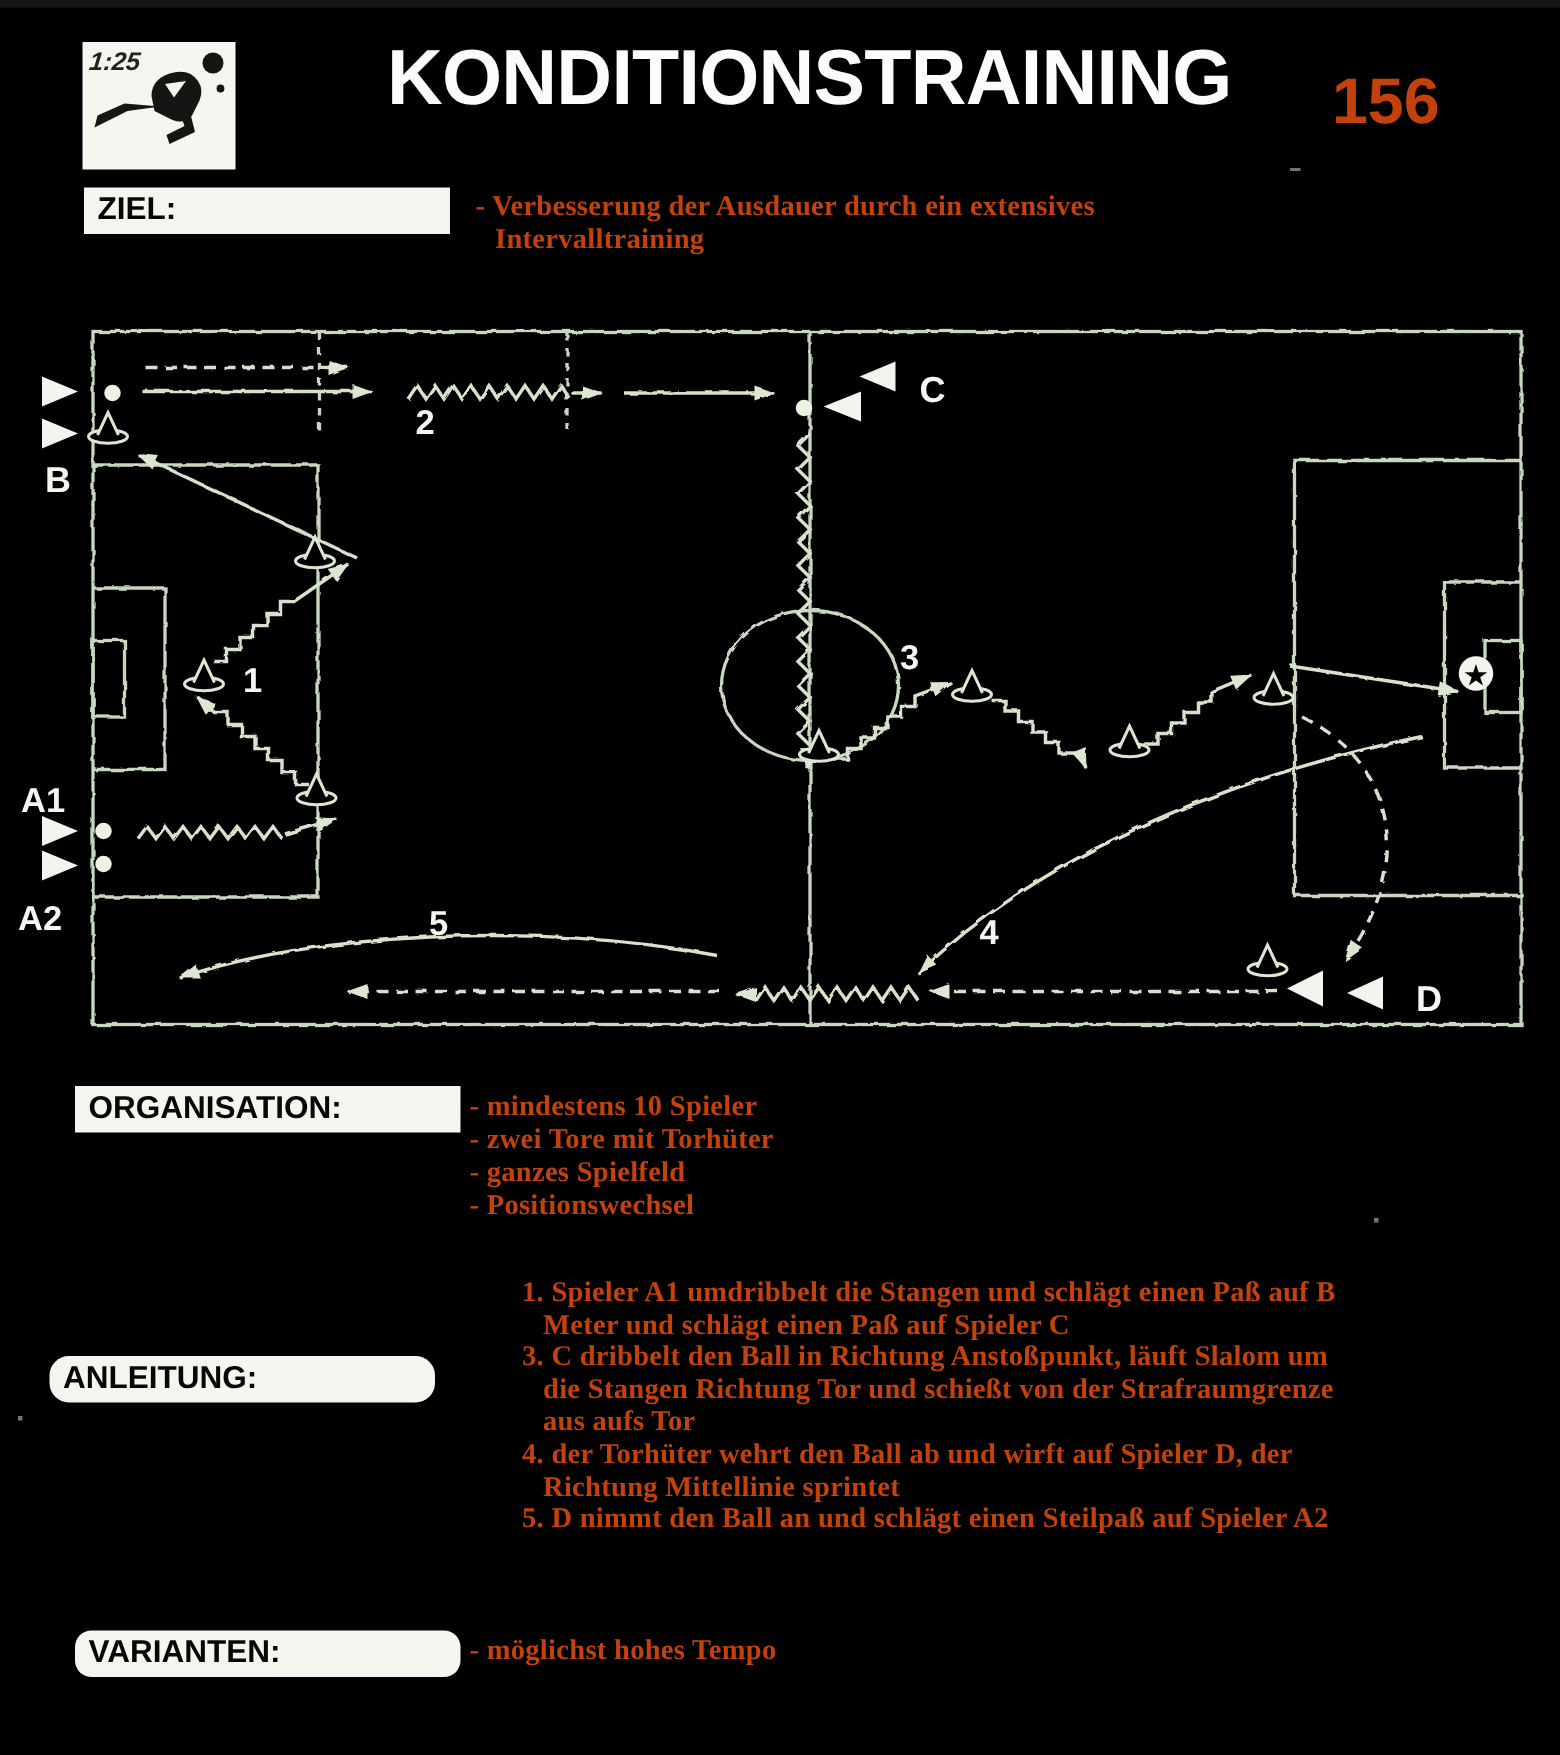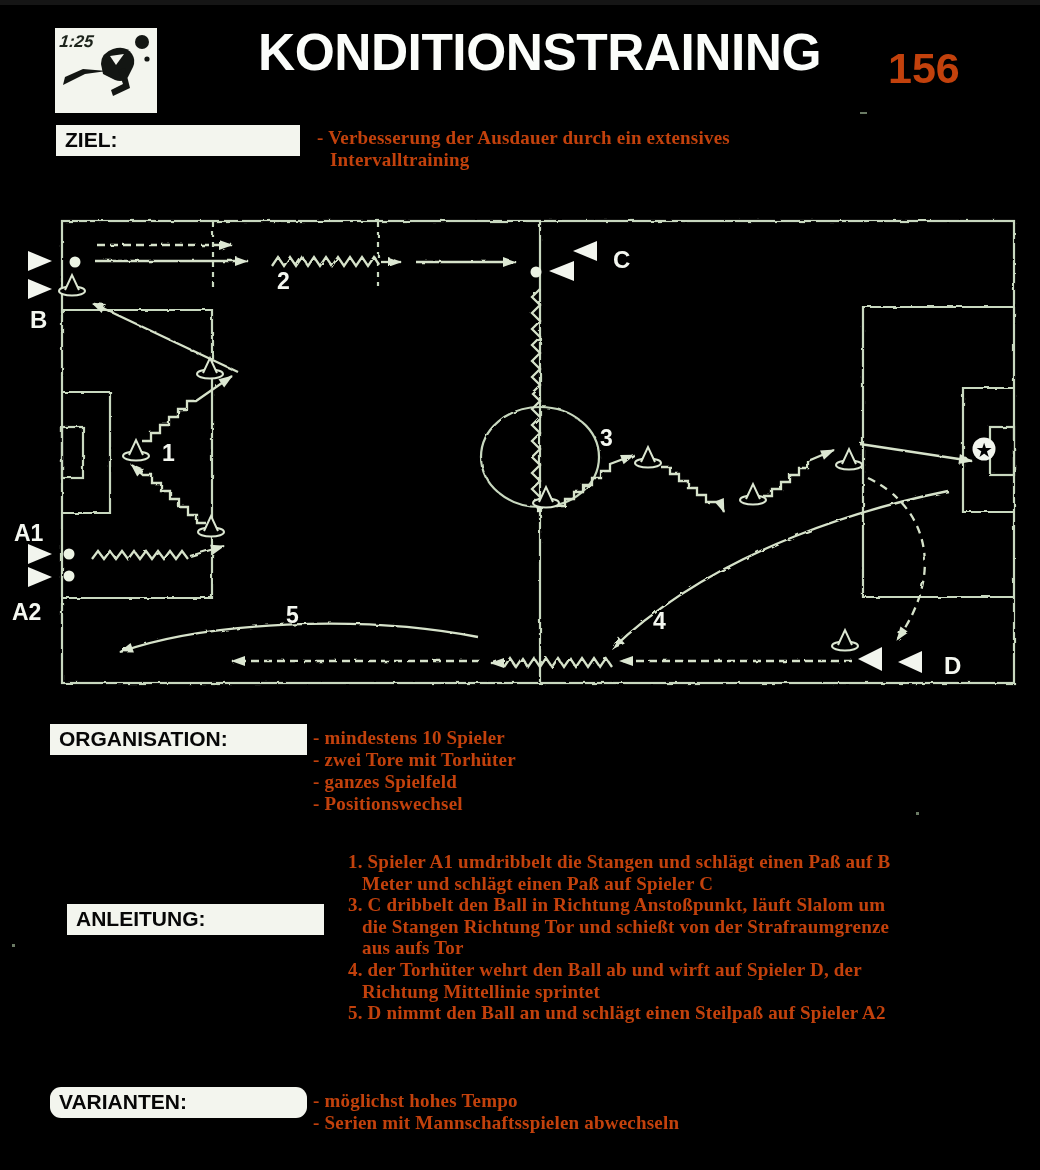--- a/index.html
+++ b/index.html
@@ -158,33 +158,32 @@
 </svg>
 
 <div class="label-box" style="left:50px;top:724px;">ORGANISATION:</div>
 <div class="bodytext org-list">
   <div>- mindestens 10 Spieler</div>
   <div>- zwei Tore mit Torhüter</div>
   <div>- ganzes Spielfeld</div>
   <div>- Positionswechsel</div>
 </div>
 
-<div class="label-box" style="left:67px;top:904px;">ANLEITUNG:</div>
+<div class="label-box" style="left:33px;top:904px;border-radius:13px;">ANLEITUNG:</div>
 <div class="bodytext anl-list">
   <div>1. Spieler A1 umdribbelt die Stangen und schlägt einen Paß auf B</div>
   <div class="cont">Meter und schlägt einen Paß auf Spieler C</div>
   <div>3. C dribbelt den Ball in Richtung Anstoßpunkt, läuft Slalom um</div>
   <div class="cont">die Stangen Richtung Tor und schießt von der Strafraumgrenze</div>
   <div class="cont">aus aufs Tor</div>
   <div>4. der Torhüter wehrt den Ball ab und wirft auf Spieler D, der</div>
   <div class="cont">Richtung Mittellinie sprintet</div>
   <div>5. D nimmt den Ball an und schlägt einen Steilpaß auf Spieler A2</div>
 </div>
 
 <div class="label-box" style="left:50px;top:1087px;border-radius:11px;">VARIANTEN:</div>
 <div class="bodytext var-list">
   <div>- möglichst hohes Tempo</div>
-  <div>- Serien mit Mannschaftsspielen abwechseln</div>
 </div>
 
 <div class="speck" style="left:860px;top:112px;width:7px;height:2px;"></div>
 <div class="speck" style="left:12px;top:944px;width:3px;height:3px;"></div>
 <div class="speck" style="left:916px;top:812px;width:3px;height:3px;"></div>
 
 </body></html>

